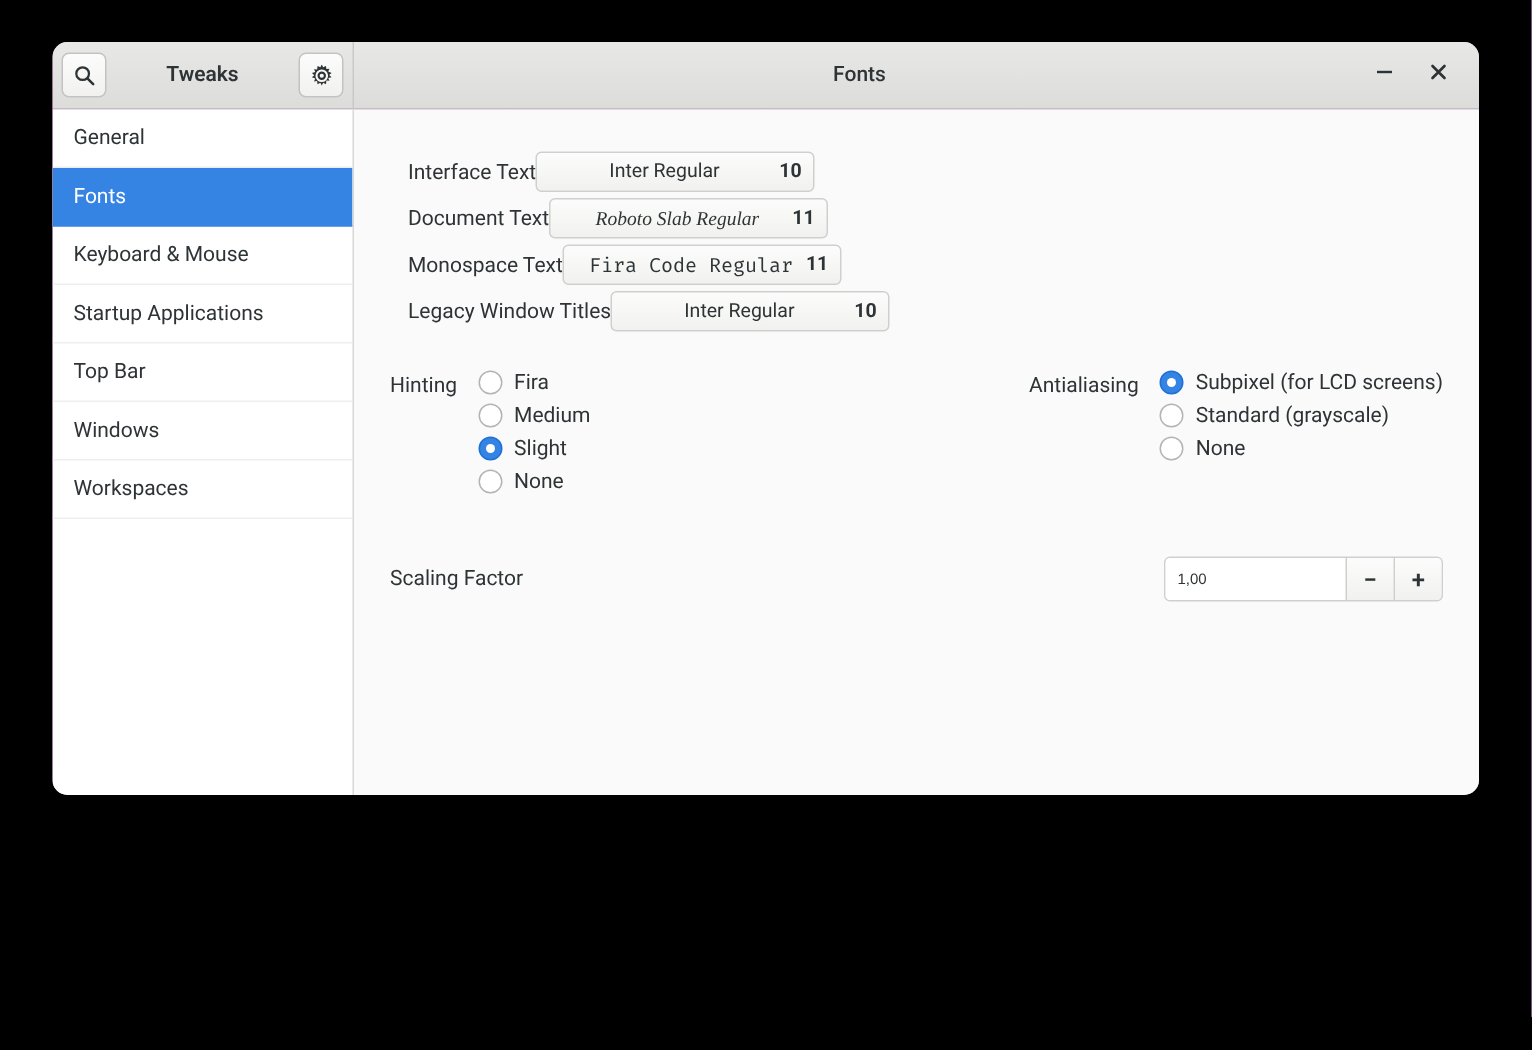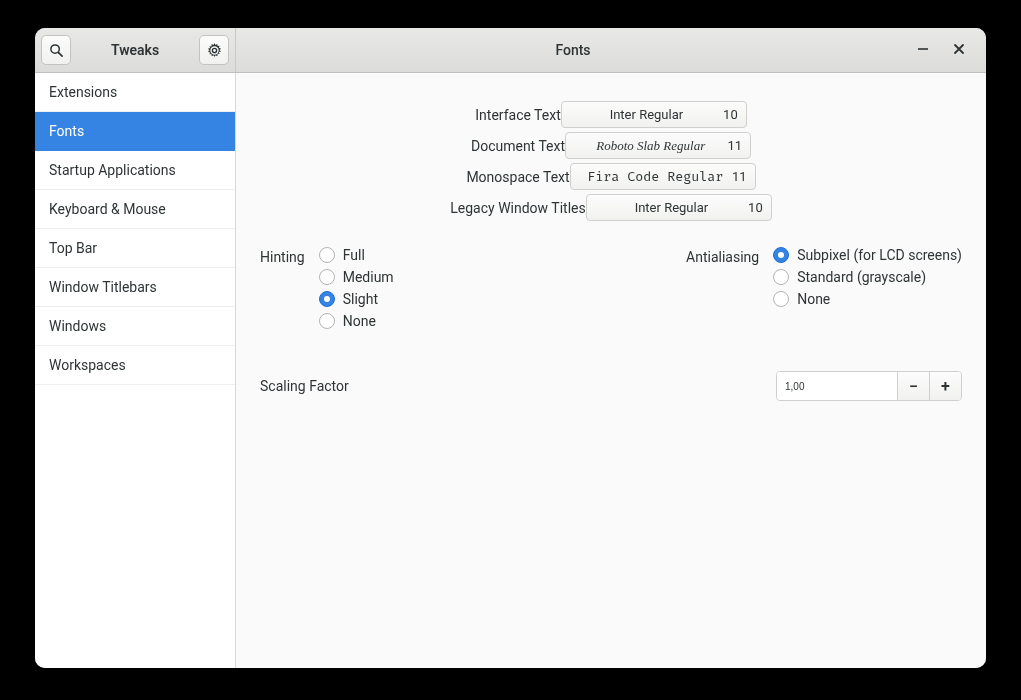--- a/index.html
+++ b/index.html
@@ -8,21 +8,21 @@
     background: #000;
     font-family: -apple-system, BlinkMacSystemFont, "Segoe UI", Roboto, "Helvetica Neue", Arial, sans-serif;
     font-size: 14px;
     color: #2e3436;
     display: flex;
     align-items: flex-start;
     justify-content: center;
   }
   .window {
     width: 951px;
-    height: 640px;
+    height: 502px;
     margin-top: 28px;
     background: #f0abfc;
     border-radius: 10px;
     overflow: hidden;
     box-shadow: 0 10px 40px rgba(0,0,0,0.6);
     display: flex;
     flex-direction: column;
   }
   .titlebar {
     display: flex;
@@ -109,42 +109,43 @@
   }
   .content {
     flex: 1;
     background: #fafafa;
     padding: 26px 24px;
     overflow-y: auto;
   }
   .font-row {
     display: flex;
     align-items: center;
-    justify-content: center;
+    justify-content: flex-start;
     height: 31px;
     margin-bottom: 0;
+    margin-left: 12px;
   }
   .font-label {
     color: #2e3436;
   }
   .font-button {
     width: 186px;
     height: 27px;
     border: 1px solid #cfcfcd;
     border-radius: 4px;
     background: linear-gradient(#fcfcfc, #f1f1ef);
     display: flex;
     align-items: center;
     justify-content: center;
     cursor: pointer;
     font-size: 13px;
     padding: 3px 8px;
   }
   .font-button .fname { flex: 1; text-align: center; white-space: nowrap; }
-  .font-button .fsize { font-weight: 400; }
+  .font-button .fsize { font-weight: 700; }
   .font-button.mono .fname { font-family: "Fira Code", "Menlo", "Consolas", monospace; }
   .font-button.serif .fname { font-family: "Roboto Slab", Georgia, serif; font-style: italic; }
 
   .radio-section {
     display: flex;
     margin-top: 24px;
     gap: 30px;
   }
   .radio-group {
     display: flex;
@@ -269,26 +270,25 @@
               </svg>
           </span>
         </div>
       </div>
     </div>
   </div>
 
   <div class="body">
 
     <div class="sidebar" id="sidebar">
-        <div class="sidebar-item"><span>Extensions</span></div>
+        <div class="sidebar-item"><span>General</span></div>
         <div class="sidebar-item active"><span>Fonts</span></div>
+        <div class="sidebar-item"><span>Keyboard &amp; Mouse</span></div>
         <div class="sidebar-item"><span>Startup Applications</span></div>
-        <div class="sidebar-item"><span>Keyboard &amp; Mouse</span></div>
         <div class="sidebar-item"><span>Top Bar</span></div>
-        <div class="sidebar-item"><span>Window Titlebars</span></div>
         <div class="sidebar-item"><span>Windows</span></div>
         <div class="sidebar-item"><span>Workspaces</span></div>
       </div>
 
     <div class="content">
 
       <div id="font-rows">
           <div class="font-row">
             <div class="font-label">Interface Text</div>
             <div class="font-button sans">
@@ -319,21 +319,21 @@
           </div>
         </div>
 
       <div class="radio-section">
 
         <div class="radio-group">
           <div class="radio-group-label">Hinting</div>
           <div class="radio-options" id="hinting-opts">
               <div class="radio-row">
                 <div class="radio"></div>
-                <span class="radio-label">Full</span>
+                <span class="radio-label">Fira</span>
               </div>
               <div class="radio-row">
                 <div class="radio"></div>
                 <span class="radio-label">Medium</span>
               </div>
               <div class="radio-row">
                 <div class="radio checked"></div>
                 <span class="radio-label">Slight</span>
               </div>
               <div class="radio-row">

